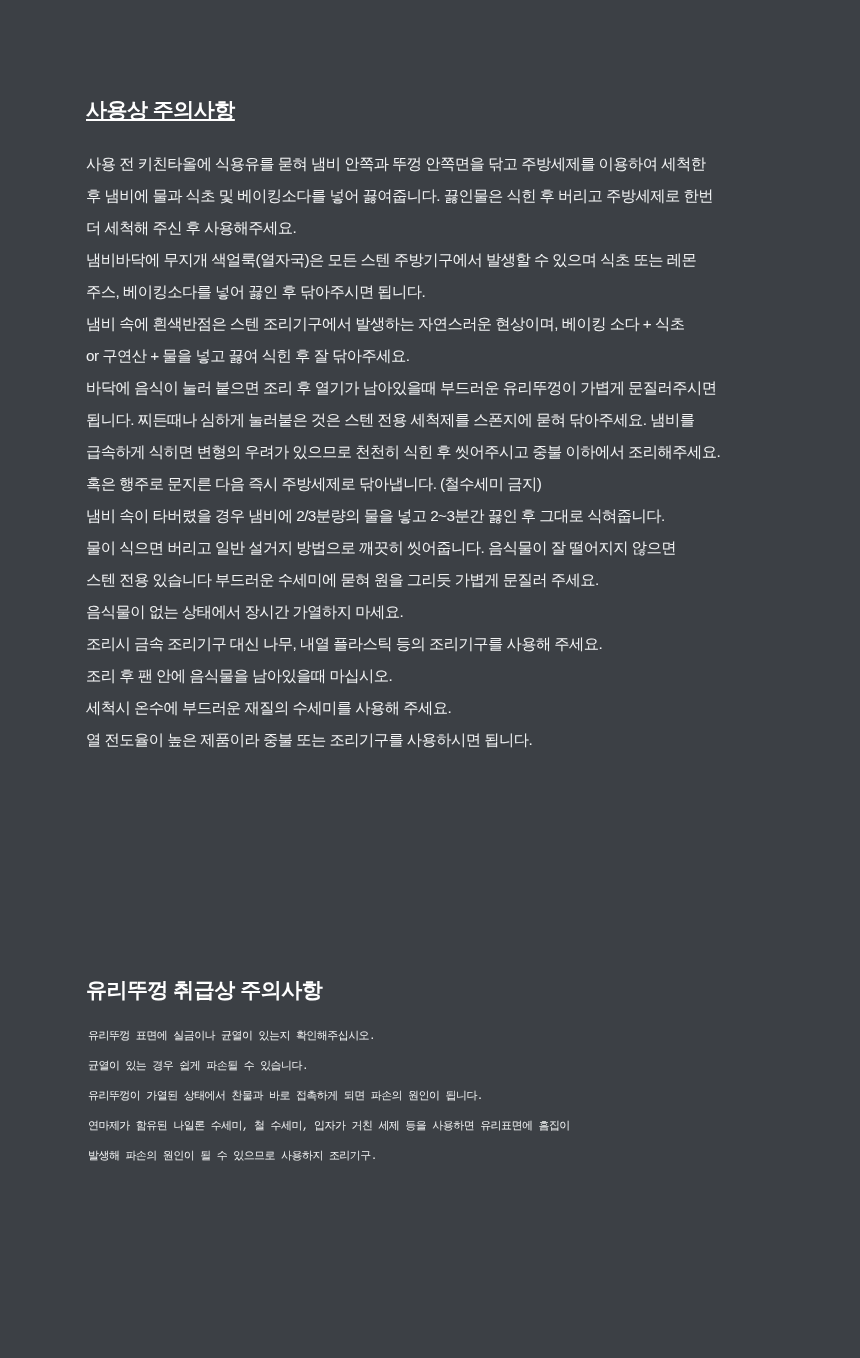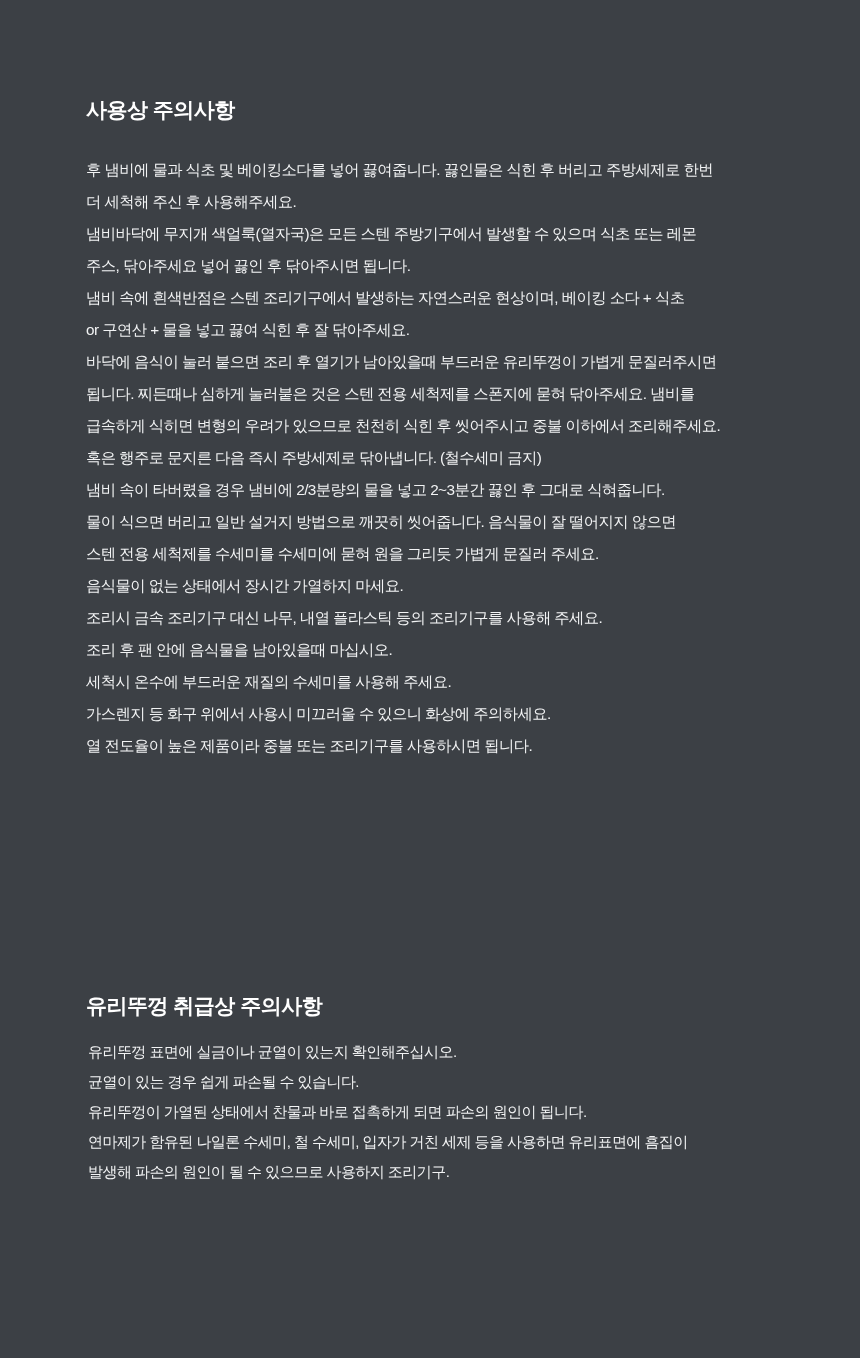--- a/index.html
+++ b/index.html
@@ -43,63 +43,64 @@
     letter-spacing: -0.55px;
     color: #f2f3f4;
     white-space: nowrap;
   }
   .s1 {
     top: 96px;
     padding-left: 86px;
     padding-right: 40px;
   }
   .s1 .section-title {
-    margin-bottom: 30px;
+    margin-bottom: 24px;
+    text-decoration: underline;
   }
   .s2 {
     top: 976px;
     padding-left: 86px;
     padding-right: 48px;
-    margin-top: 16px;
   }
   .s2 .section-title {
     margin-bottom: 17px;
   }
   .s2 .body-list li {
-    font-size: 15px;
+    font-size: 11px;
     line-height: 30px;
     padding-left: 2px;
+    font-family: Liberation Mono, monospace;
   }
 </style>
 </head>
 <body>
 
 <div class="page">
 
   <section class="section s1">
     <h2 class="section-title">사용상 주의사항</h2>
     <ul class="body-list">
+      <li>사용 전 키친타올에 식용유를 묻혀 냄비 안쪽과 뚜껑 안쪽면을 닦고 주방세제를 이용하여 세척한</li>
       <li>후 냄비에 물과 식초 및 베이킹소다를 넣어 끓여줍니다. 끓인물은 식힌 후 버리고 주방세제로 한번</li>
       <li>더 세척해 주신 후 사용해주세요.</li>
       <li>냄비바닥에 무지개 색얼룩(열자국)은 모든 스텐 주방기구에서 발생할 수 있으며 식초 또는 레몬</li>
-      <li>주스, 닦아주세요 넣어 끓인 후 닦아주시면 됩니다.</li>
+      <li>주스, 베이킹소다를 넣어 끓인 후 닦아주시면 됩니다.</li>
       <li>냄비 속에 흰색반점은 스텐 조리기구에서 발생하는 자연스러운 현상이며, 베이킹 소다 + 식초</li>
       <li>or 구연산 + 물을 넣고 끓여 식힌 후 잘 닦아주세요.</li>
       <li>바닥에 음식이 눌러 붙으면 조리 후 열기가 남아있을때 부드러운 유리뚜껑이 가볍게 문질러주시면</li>
       <li>됩니다. 찌든때나 심하게 눌러붙은 것은 스텐 전용 세척제를 스폰지에 묻혀 닦아주세요. 냄비를</li>
       <li>급속하게 식히면 변형의 우려가 있으므로 천천히 식힌 후 씻어주시고 중불 이하에서 조리해주세요.</li>
       <li>혹은 행주로 문지른 다음 즉시 주방세제로 닦아냅니다. (철수세미 금지)</li>
       <li>냄비 속이 타버렸을 경우 냄비에 2/3분량의 물을 넣고 2~3분간 끓인 후 그대로 식혀줍니다.</li>
       <li>물이 식으면 버리고 일반 설거지 방법으로 깨끗히 씻어줍니다. 음식물이 잘 떨어지지 않으면</li>
-      <li>스텐 전용 세척제를 수세미를 수세미에 묻혀 원을 그리듯 가볍게 문질러 주세요.</li>
+      <li>스텐 전용 있습니다 부드러운 수세미에 묻혀 원을 그리듯 가볍게 문질러 주세요.</li>
       <li>음식물이 없는 상태에서 장시간 가열하지 마세요.</li>
       <li>조리시 금속 조리기구 대신 나무, 내열 플라스틱 등의 조리기구를 사용해 주세요.</li>
       <li>조리 후 팬 안에 음식물을 남아있을때 마십시오.</li>
       <li>세척시 온수에 부드러운 재질의 수세미를 사용해 주세요.</li>
-      <li>가스렌지 등 화구 위에서 사용시 미끄러울 수 있으니 화상에 주의하세요.</li>
       <li>열 전도율이 높은 제품이라 중불 또는 조리기구를 사용하시면 됩니다.</li>
     </ul>
   </section>
 
   <section class="section s2">
     <h2 class="section-title">유리뚜껑 취급상 주의사항</h2>
     <ul class="body-list">
       <li>유리뚜껑 표면에 실금이나 균열이 있는지 확인해주십시오.</li>
       <li>균열이 있는 경우 쉽게 파손될 수 있습니다.</li>
       <li>유리뚜껑이 가열된 상태에서 찬물과 바로 접촉하게 되면 파손의 원인이 됩니다.</li>

